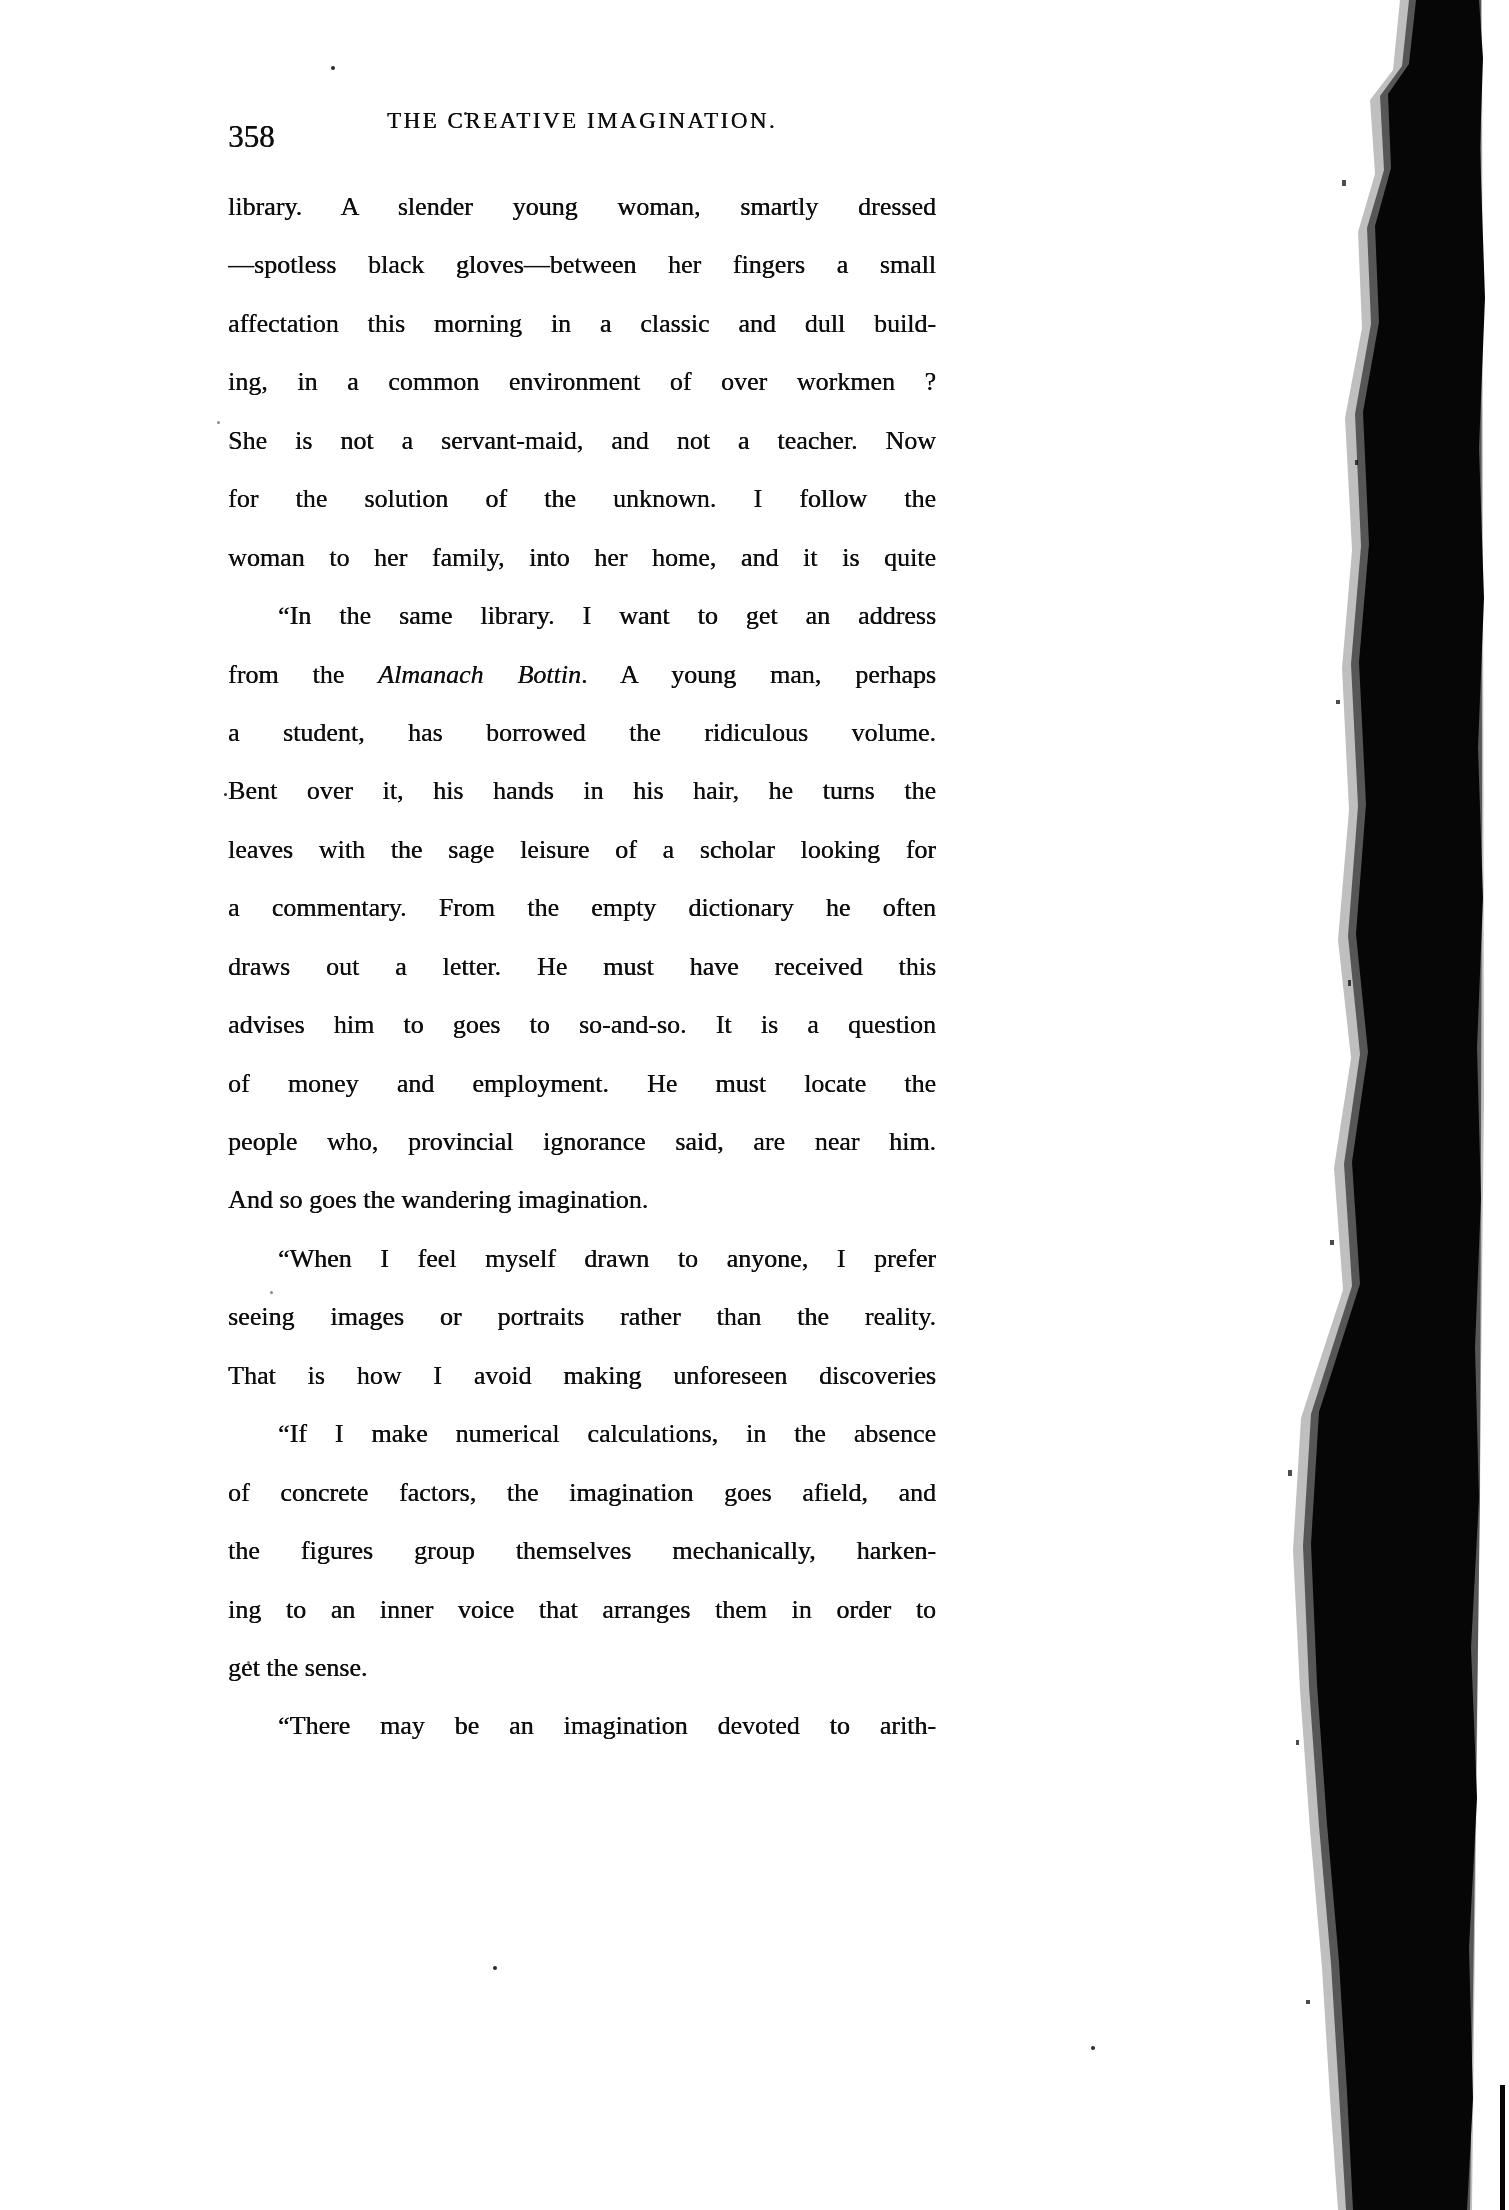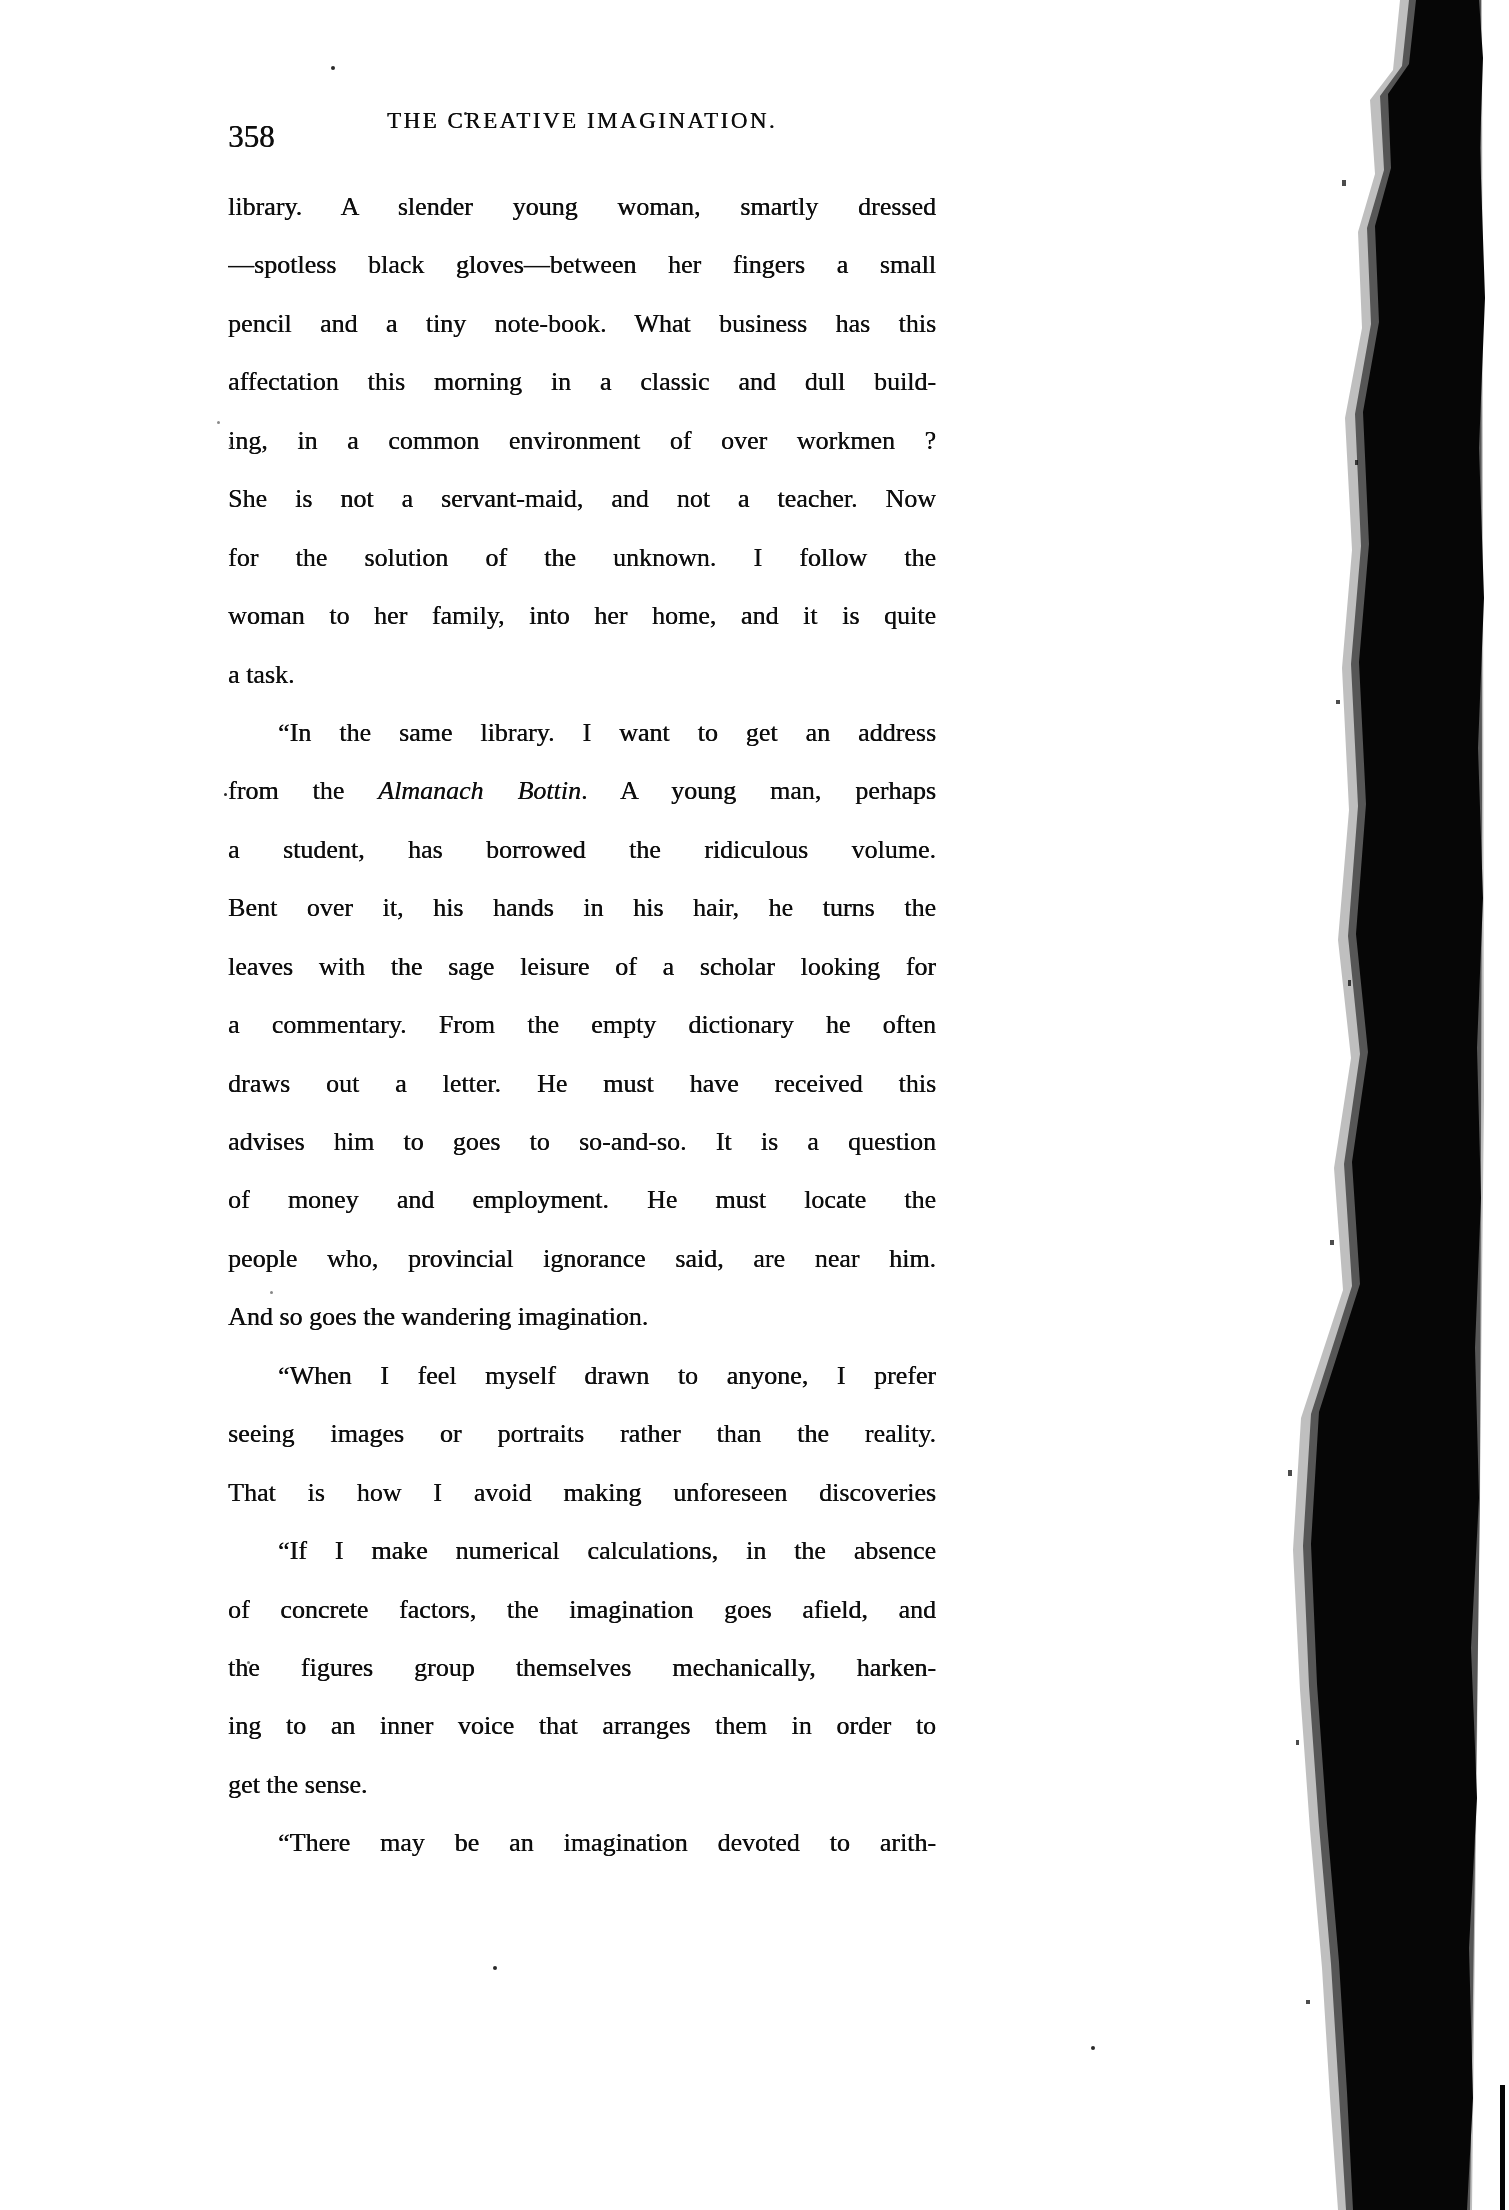--- a/index.html
+++ b/index.html
@@ -53,27 +53,25 @@
 <div class="page">
 
   <div class="header">
     <span class="pagenum">358</span>
     <span class="runhead">THE CREATIVE IMAGINATION.</span>
   </div>
 
   <div class="text-block">
       <div class="line just"><span>library. A slender young woman, smartly dressed</span></div>
       <div class="line just"><span>—spotless black gloves—between her fingers a small</span></div>
-      <div class="line just"><span>pencil and a tiny note-book. What business has this</span></div>
       <div class="line just"><span>affectation this morning in a classic and dull build-</span></div>
       <div class="line just"><span>ing, in a common environment of over workmen ?</span></div>
       <div class="line just"><span>She is not a servant-maid, and not a teacher. Now</span></div>
       <div class="line just"><span>for the solution of the unknown. I follow the</span></div>
       <div class="line just"><span>woman to her family, into her home, and it is quite</span></div>
-      <div class="line"><span>a task.</span></div>
       <div class="line just indent"><span>“In the same library. I want to get an address</span></div>
       <div class="line just"><span>from the </span><span class="it">Almanach Bottin</span><span>. A young man, perhaps</span></div>
       <div class="line just"><span>a student, has borrowed the ridiculous volume.</span></div>
       <div class="line just"><span>Bent over it, his hands in his hair, he turns the</span></div>
       <div class="line just"><span>leaves with the sage leisure of a scholar looking for</span></div>
       <div class="line just"><span>a commentary. From the empty dictionary he often</span></div>
       <div class="line just"><span>draws out a letter. He must have received this</span></div>
       <div class="line just"><span>advises him to goes to so-and-so. It is a question</span></div>
       <div class="line just"><span>of money and employment. He must locate the</span></div>
       <div class="line just"><span>people who, provincial ignorance said, are near him.</span></div>

